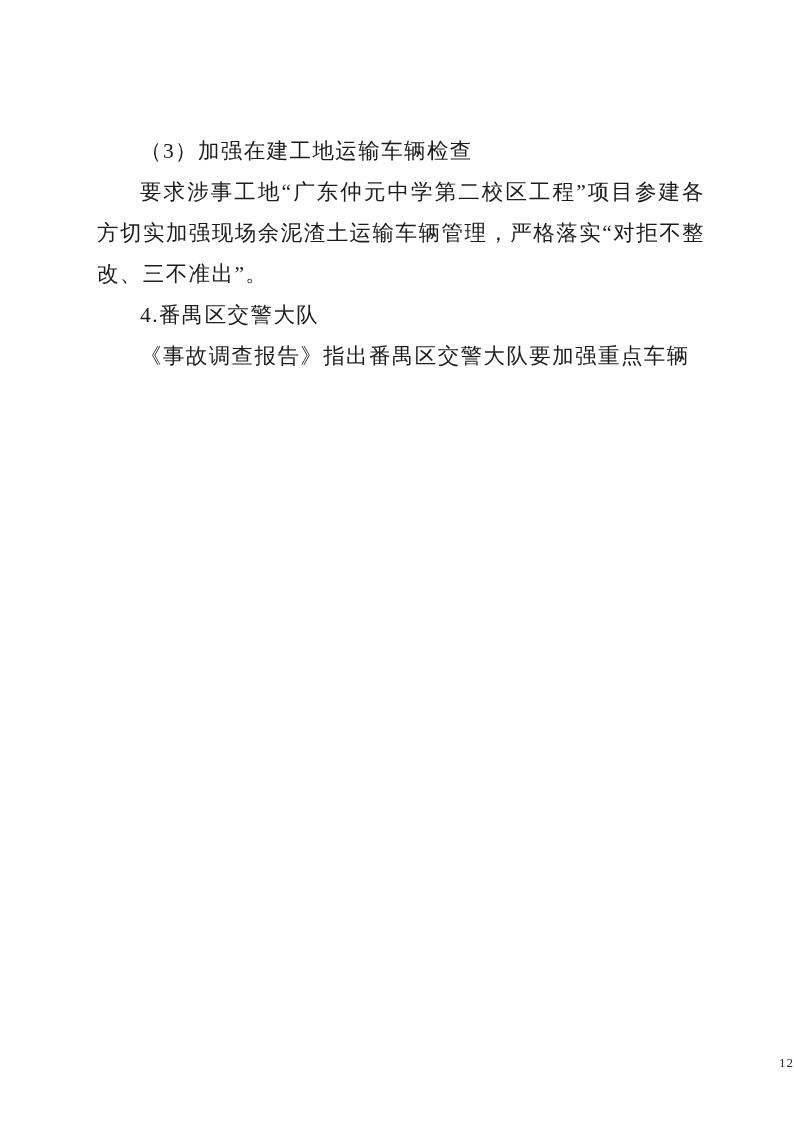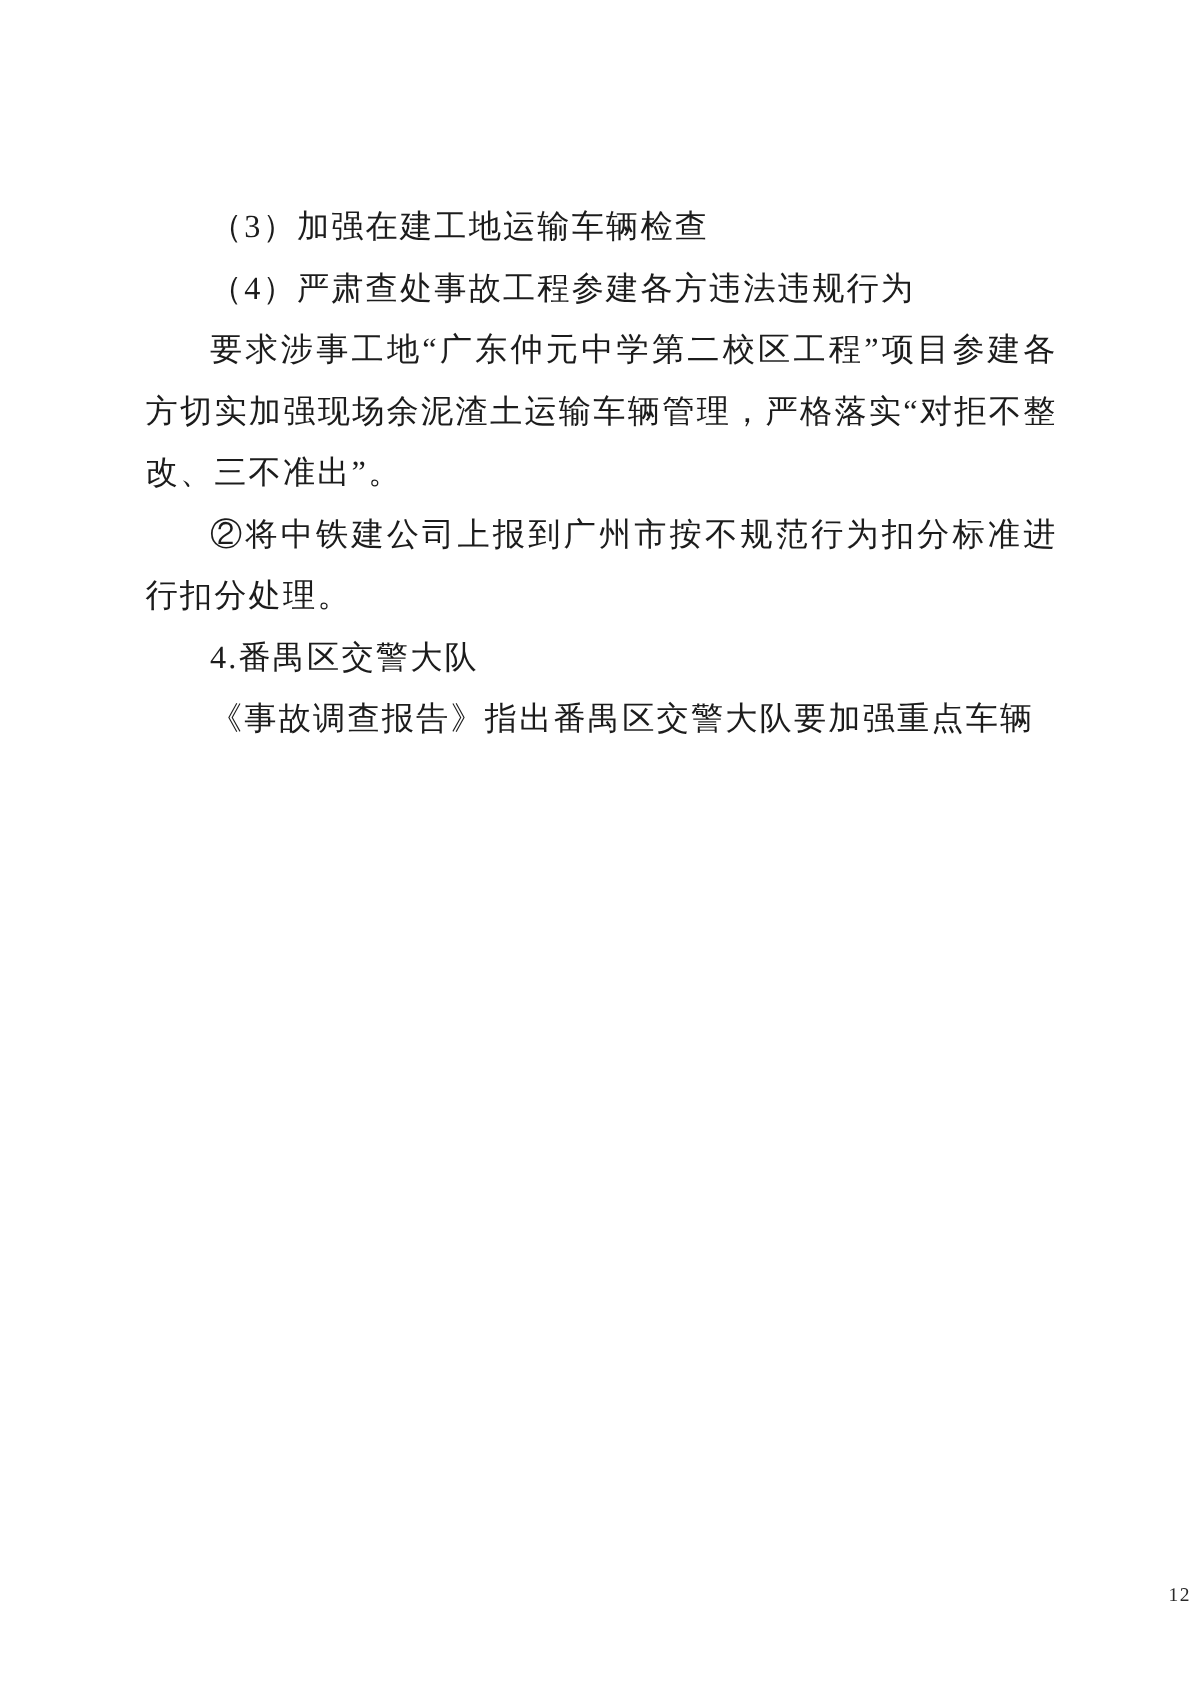--- a/index.html
+++ b/index.html
@@ -45,20 +45,18 @@
     letter-spacing: 1px;
     color: #2a2a2a;
   }
 </style>
 </head>
 <body>
 
 <div class="page">
   <div class="content">
     <p class="para">（3）加强在建工地运输车辆检查</p>
-    <p class="para">（4）严肃查处事故工程参建各方违法违规行为</p>
     <p class="para">要求涉事工地“广东仲元中学第二校区工程”项目参建各方切实加强现场余泥渣土运输车辆管理，严格落实“对拒不整改、三不准出”。</p>
-    <p class="para">②将中铁建公司上报到广州市按不规范行为扣分标准进行扣分处理。</p>
     <p class="para heading">4.番禺区交警大队</p>
     <p class="para">《事故调查报告》指出番禺区交警大队要加强重点车辆</p>
   </div>
   <div class="page-number">12</div>
 </div>
 
 </body></html>

